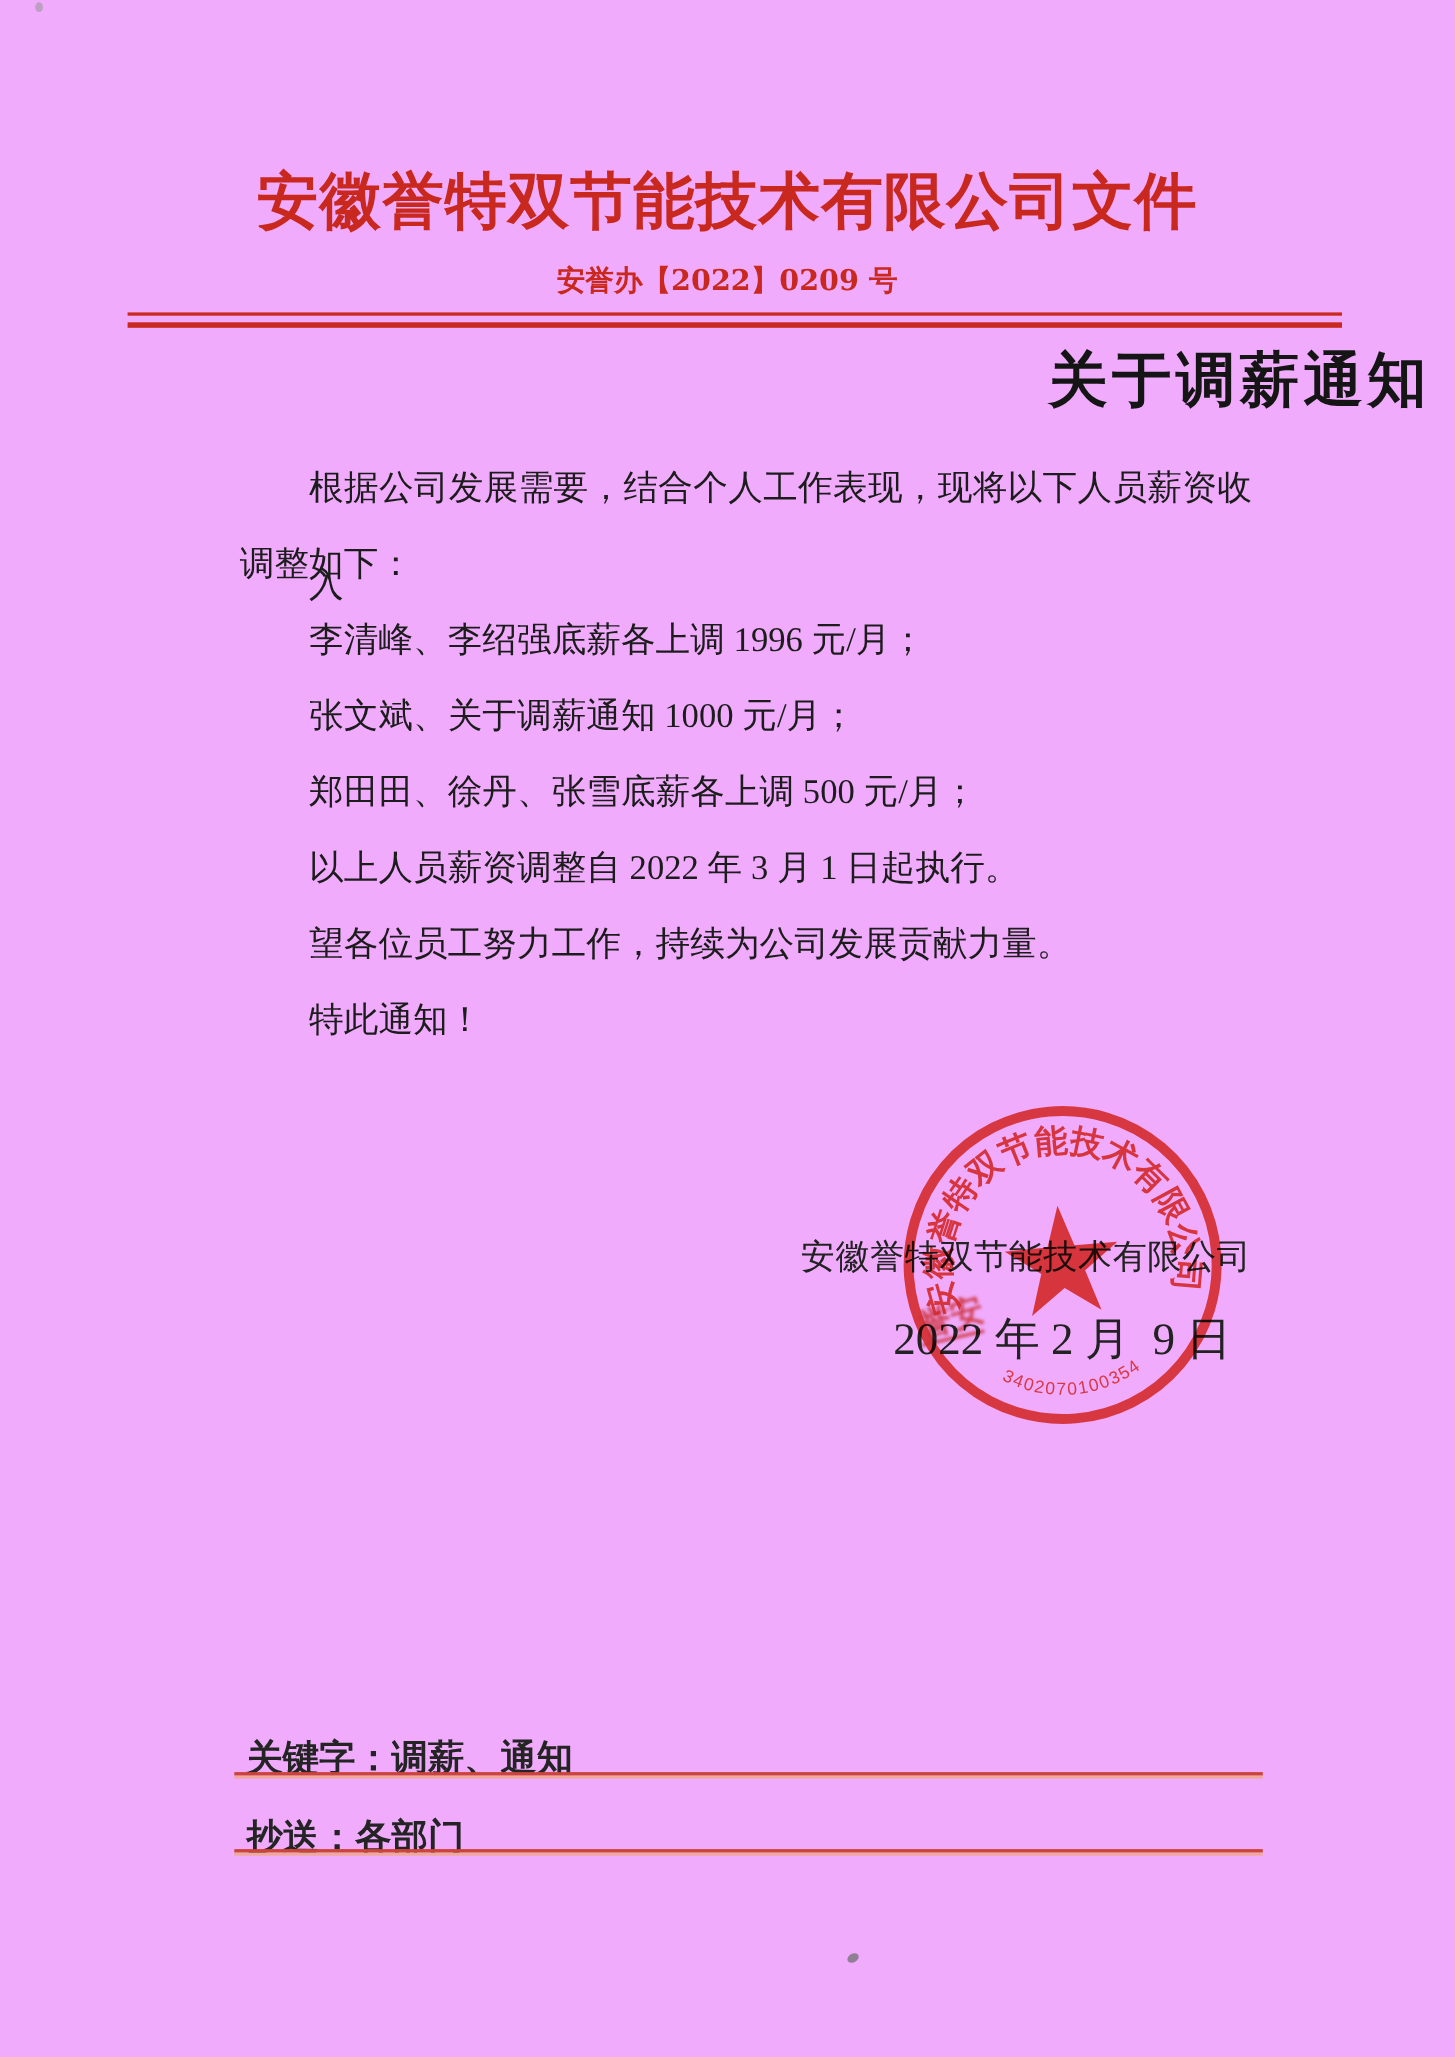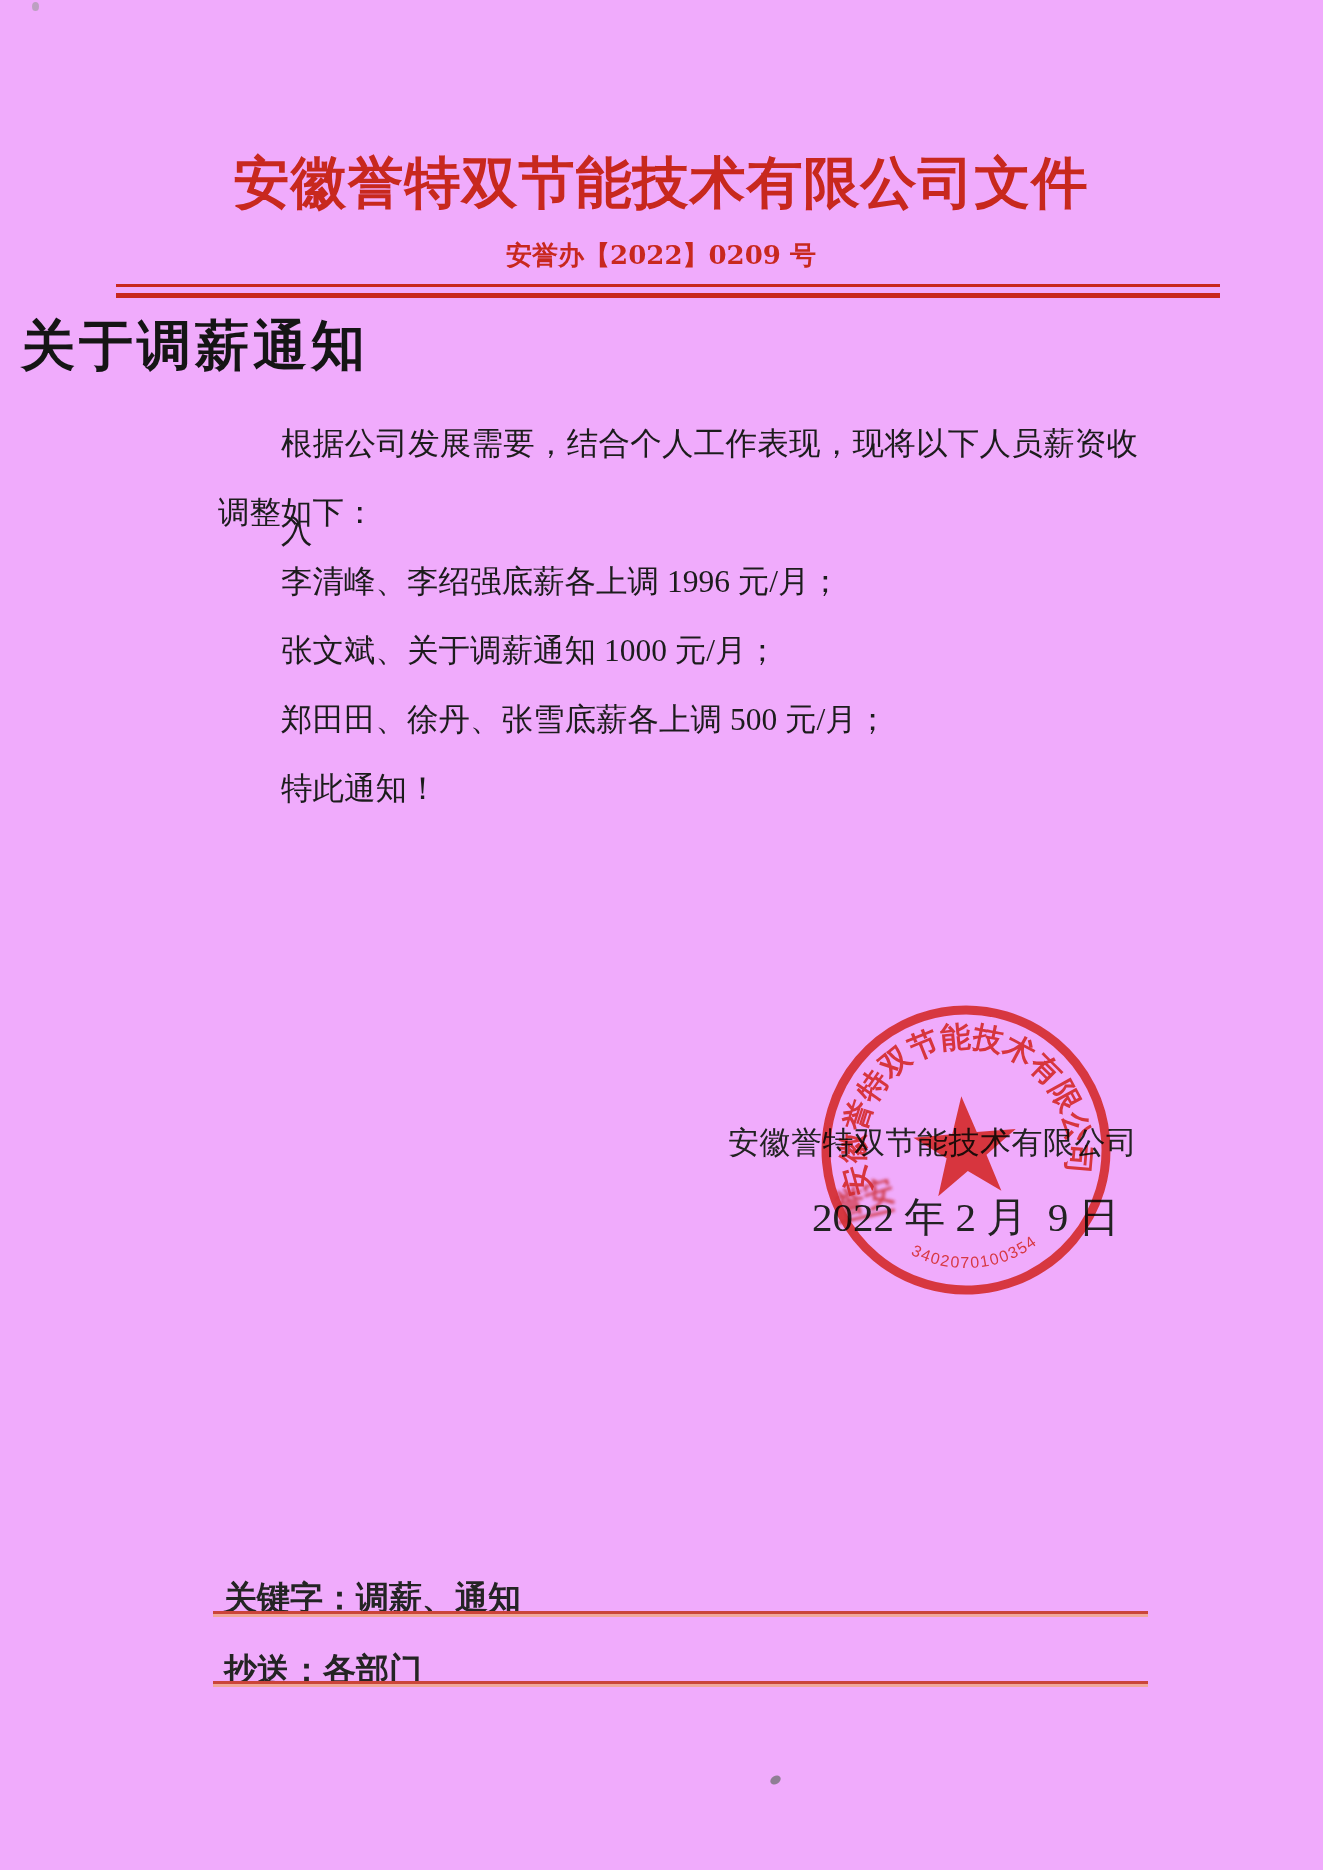--- a/index.html
+++ b/index.html
@@ -34,21 +34,21 @@
     position:absolute;top:284px;left:116px;width:1104px;height:3px;
     background:#c8281e;
   }
   .rule-thick{
     position:absolute;top:293px;left:116px;width:1104px;height:5px;
     background:#c8281e;
   }
   
   .notice-title{
     position:absolute;top:310px;left:21px;width:1280px;
-    text-align:left;
+    text-align:right;
     font-family:"Liberation Sans","DejaVu Sans",sans-serif;
     font-size:54px;font-weight:bold;
     letter-spacing:4px;
     color:#151515;
     white-space:nowrap;
   }
   
   .body-block{
     position:absolute;top:400px;left:218px;width:920px;
     font-size:31.5px;
@@ -113,20 +113,22 @@
   <div class="rule-thick"></div>
 
   <div class="notice-title">关于调薪通知</div>
 
   <div class="body-block">
     <div class="body-line indent stretch">根据公司发展需要，结合个人工作表现，现将以下人员薪资收入</div>
     <div class="body-line">调整如下：</div>
     <div class="body-line indent">李清峰、李绍强底薪各上调 1996 元/月；</div>
     <div class="body-line indent">张文斌、关于调薪通知 1000 元/月；</div>
     <div class="body-line indent">郑田田、徐丹、张雪底薪各上调 500 元/月；</div>
+    <div class="body-line indent">以上人员薪资调整自 2022 年 3 月 1 日起执行。</div>
+    <div class="body-line indent">望各位员工努力工作，持续为公司发展贡献力量。</div>
     <div class="body-line indent">特此通知！</div>
   </div>
 
   <div class="sig-company">安徽誉特双节能技术有限公司</div>
   <div class="sig-date">2022 年 2 月  9 日</div>
 
   <svg class="seal" viewBox="0 0 300 300" xmlns="http://www.w3.org/2000/svg">
     <defs>
       <path id="sealArc" d="M 53.2 185.2 A 103 103 0 1 1 246.8 185.2" fill="none"></path>
       <path id="sealNumArc" d="M 82.3 246.7 A 118 118 0 0 0 217.7 246.7" fill="none"></path>

